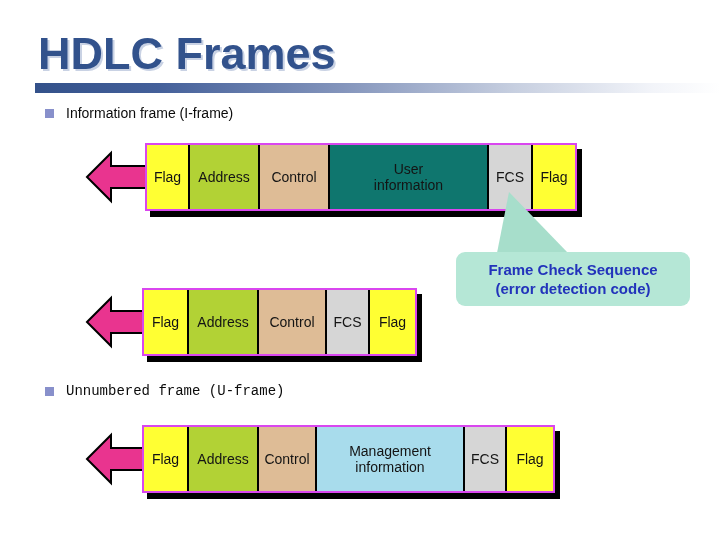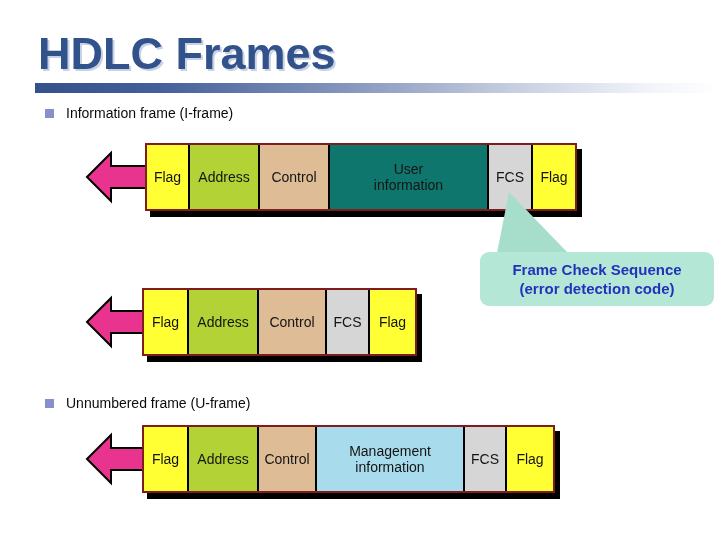--- a/index.html
+++ b/index.html
@@ -14,41 +14,41 @@
   }
   .title-underline{
     position:absolute;left:35px;top:83px;width:685px;height:10px;
     background:linear-gradient(to right,#33518A 0%,#44609A 18%,#8495BC 45%,#C7CFE0 70%,#F2F4F9 90%,#FFFFFF 100%);
   }
   .bullet-row{position:absolute;left:45px;display:flex;align-items:flex-start;}
   .bullet-square{width:9px;height:9px;margin-top:9px;margin-right:12px;background:#8890CB;flex:0 0 auto;}
   .bullet-label{font-size:14px;color:#0b0b0b;line-height:26px;white-space:nowrap;}
   .b1{top:100px;}
   .b2{top:242px;}
-  .b3{top:390px;}
+  .b3{top:378px;font-family:Liberation Mono, monospace;}
 
-  .frame{position:absolute;display:flex;border:2px solid #7f1d1d;box-shadow:5px 6px 0 #000;background:#fff;}
+  .frame{position:absolute;display:flex;border:2px solid #d946ef;box-shadow:5px 6px 0 #000;background:#fff;}
   .f1{left:145px;top:143px;height:64px;}
   .f2{left:142px;top:288px;height:64px;}
   .f3{left:142px;top:425px;height:64px;}
   .cell{
     display:flex;align-items:center;justify-content:center;text-align:center;
     border-right:2px solid #000;box-sizing:border-box;
     font-size:14px;color:#141414;white-space:pre-line;line-height:16px;
   }
   .cell:last-child{border-right:none;}
 
   .arrow-svg{position:absolute;}
   .a1{left:84px;top:148px;}
   .a2{left:84px;top:293px;}
   .a3{left:84px;top:430px;}
 
   .callout-pointer-svg{position:absolute;left:490px;top:185px;}
   .callout{
-    position:absolute;left:480px;top:252px;width:234px;height:54px;
+    position:absolute;left:456px;top:252px;width:234px;height:54px;
     background:#B5E7D6;border-radius:9px;
     display:flex;flex-direction:column;align-items:center;justify-content:center;
     color:#2233BB;font-size:15px;font-weight:bold;line-height:19px;text-align:center;
   }
   .page-number{position:absolute;left:684px;top:516px;font-size:13px;color:#3c3c3c;margin-top:36px;}
 </style>
 </head>
 <body>
 
 <div class="slide">

